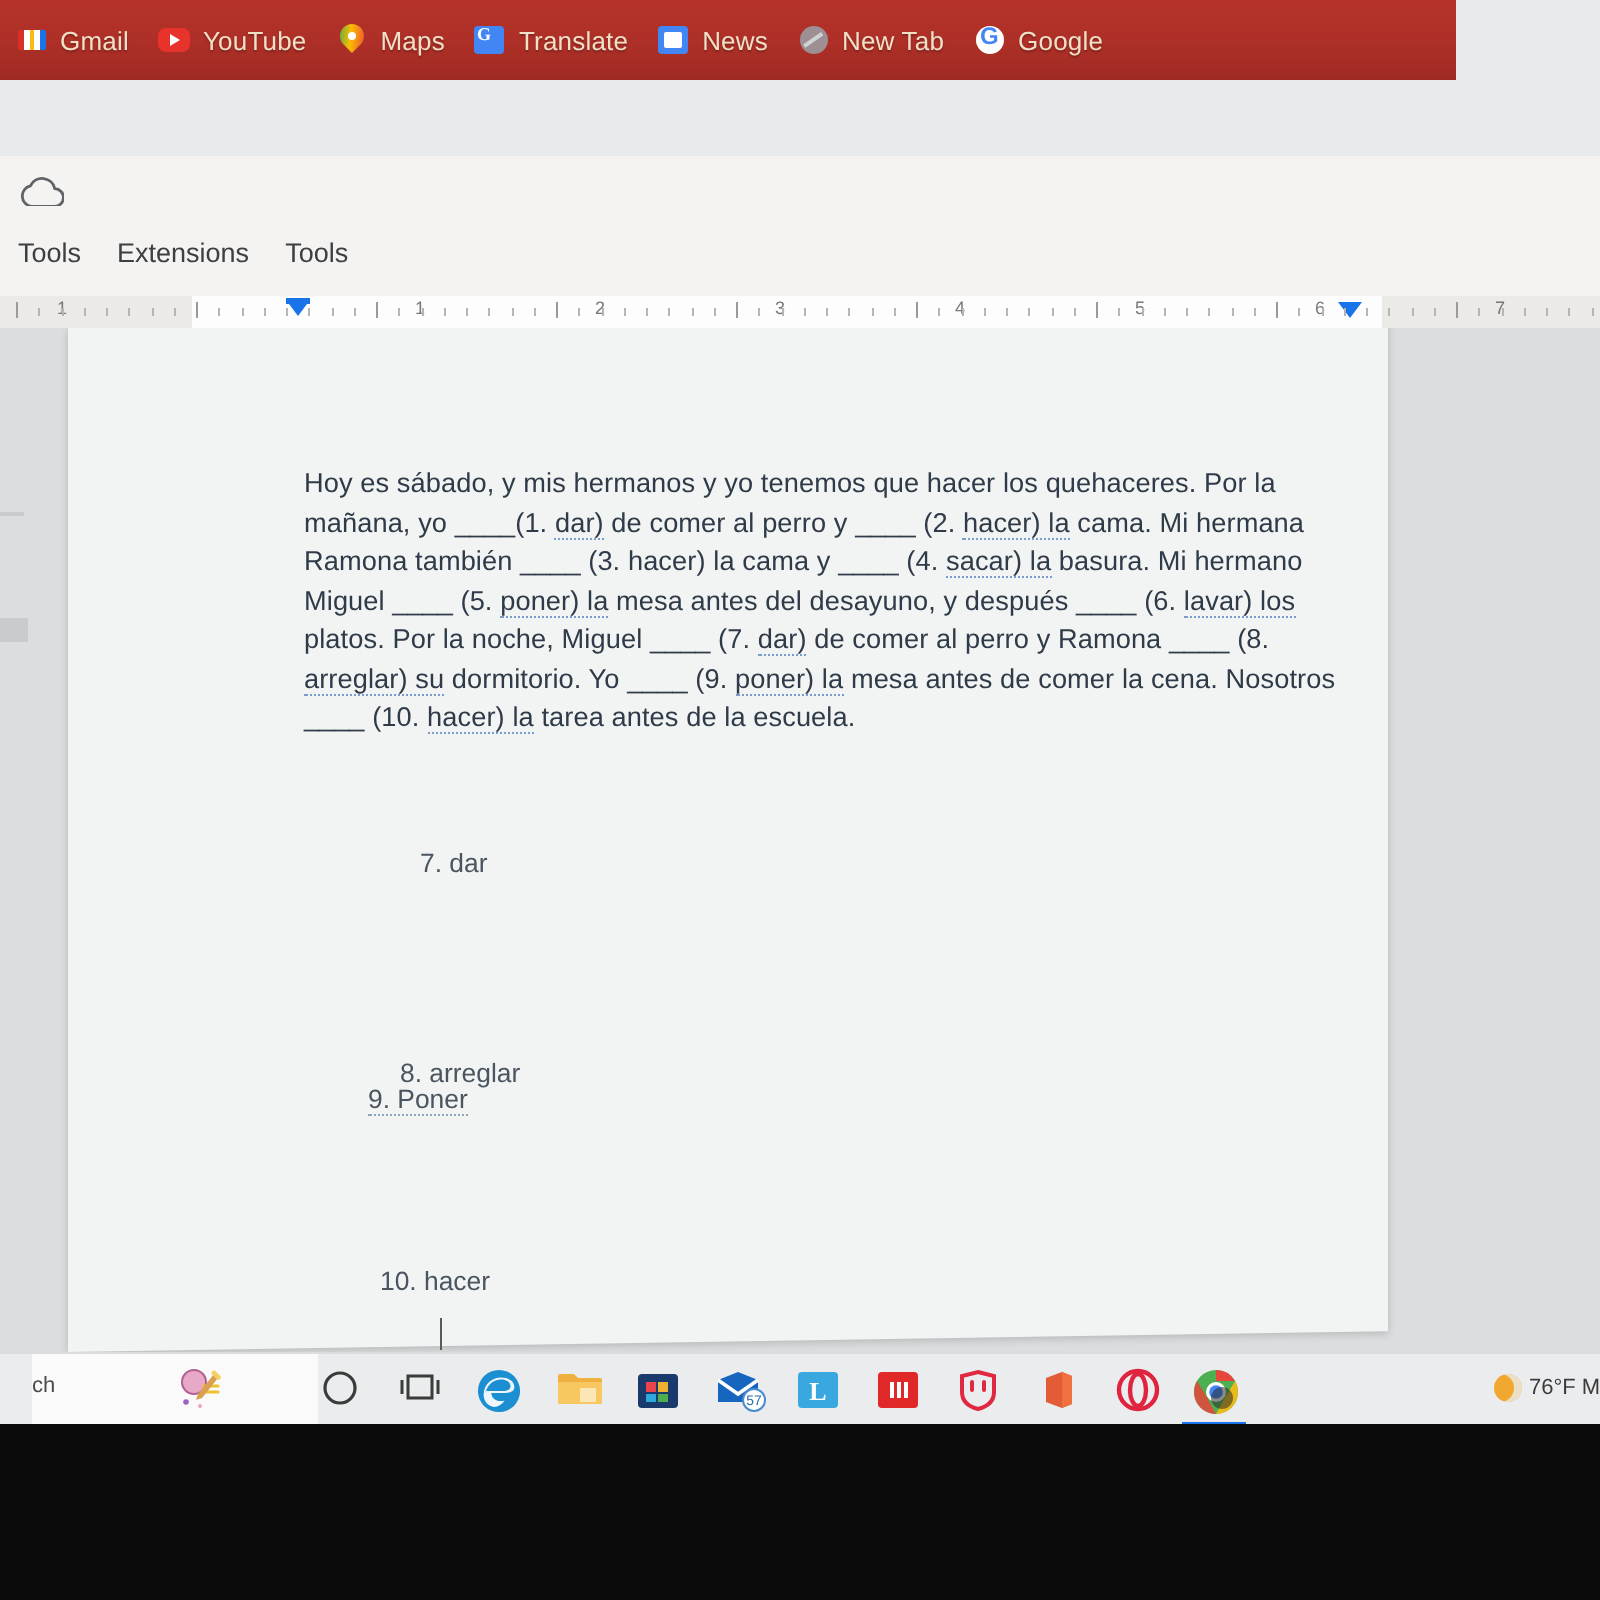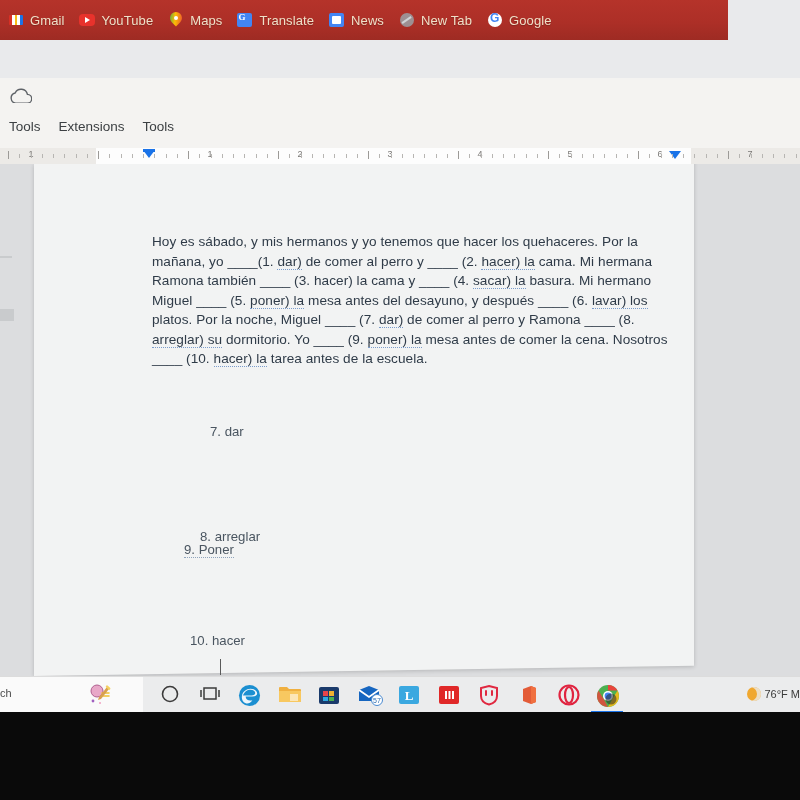--- a/index.html
+++ b/index.html
@@ -207,21 +207,21 @@
     width: 800px; height: 36px;
     background: #ebeced;
     display: flex; align-items: center;
     border-top: 1px solid #dcdcdc;
   }
   #search-text {
     position: absolute; left: 0; top: 10px;
     font-size: 11px; color: #4b4b4b;
   }
   #tb-left-white {
-    position:absolute; left:0; top:0; width:143px; height:36px; background:#fafafa;
+    position:absolute; left:16px; top:0; width:143px; height:36px; background:#fafafa;
   }
   #weather {
     position: absolute; right: 0px; top: 10px;
     display: flex; align-items: center; gap: 3px;
     font-size: 11px; color: #3b3b3b; white-space: nowrap;
   }
   #moon {
     width: 14px; height: 14px; border-radius: 50%;
     background: #f0a830;
     box-shadow: inset -4px 0 0 0 #ebecedcc;

